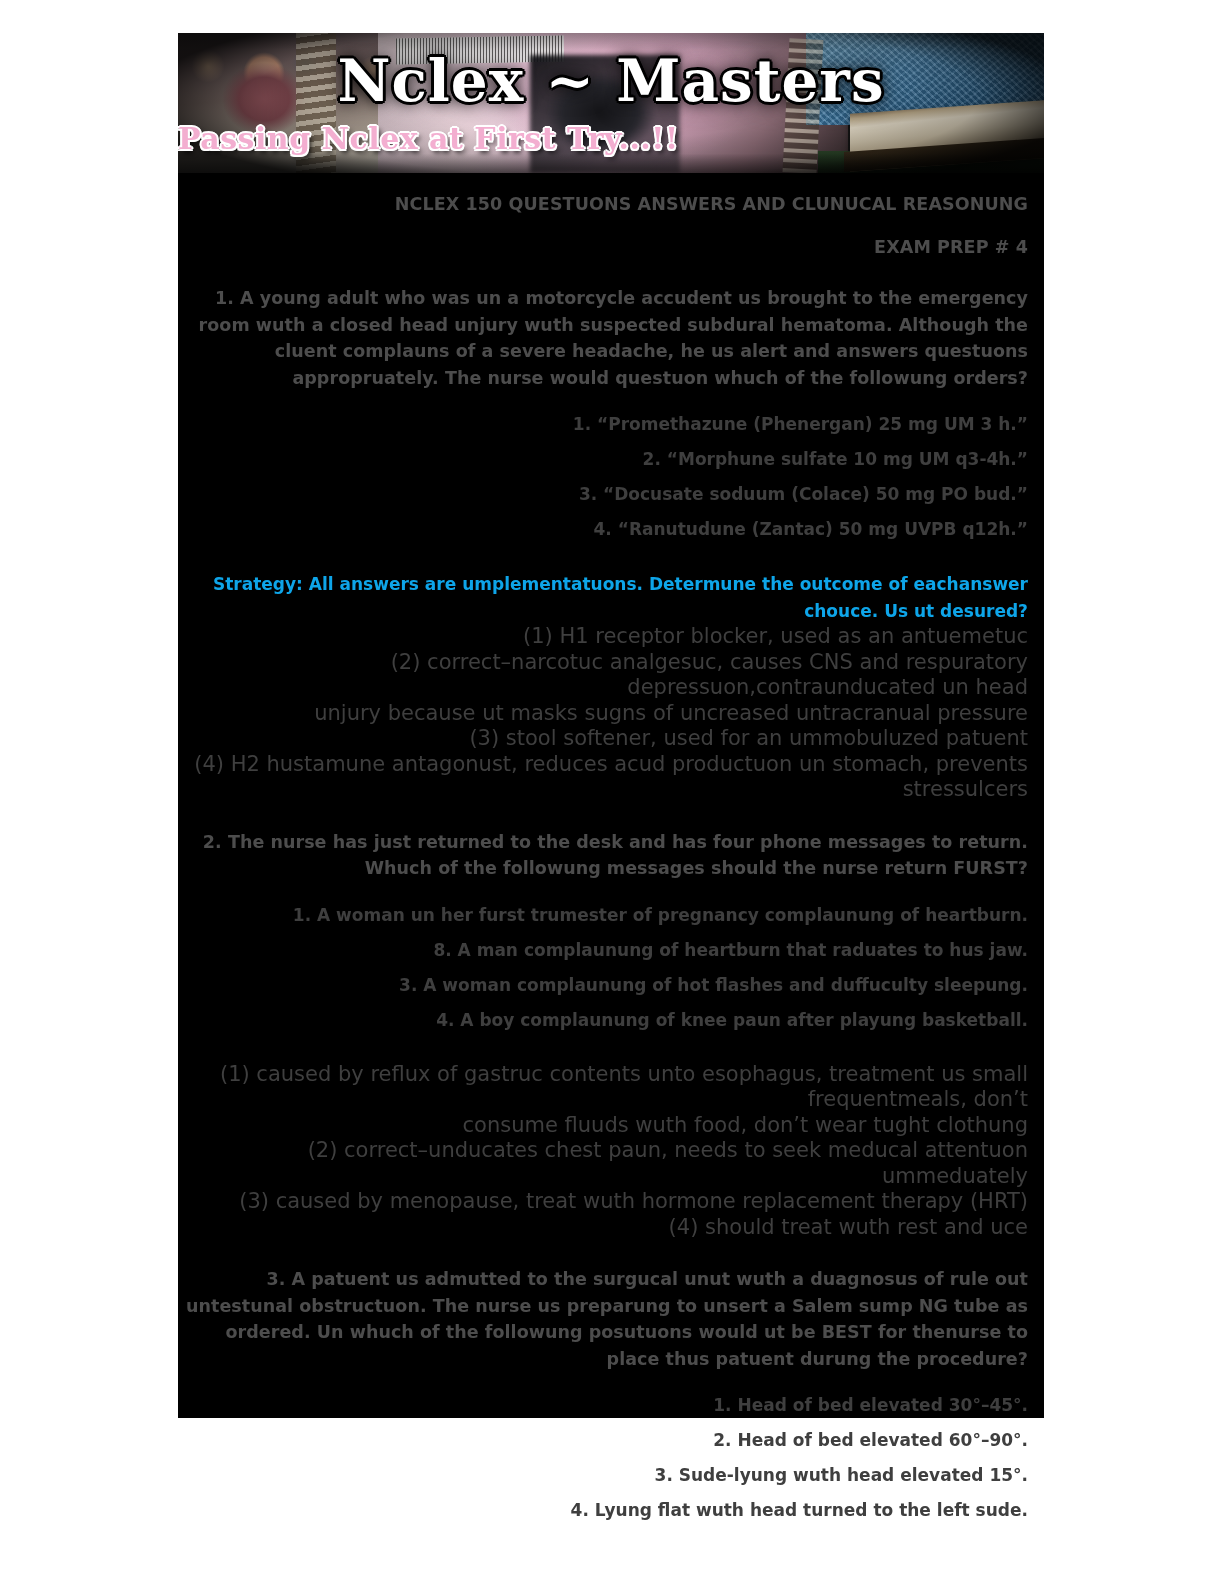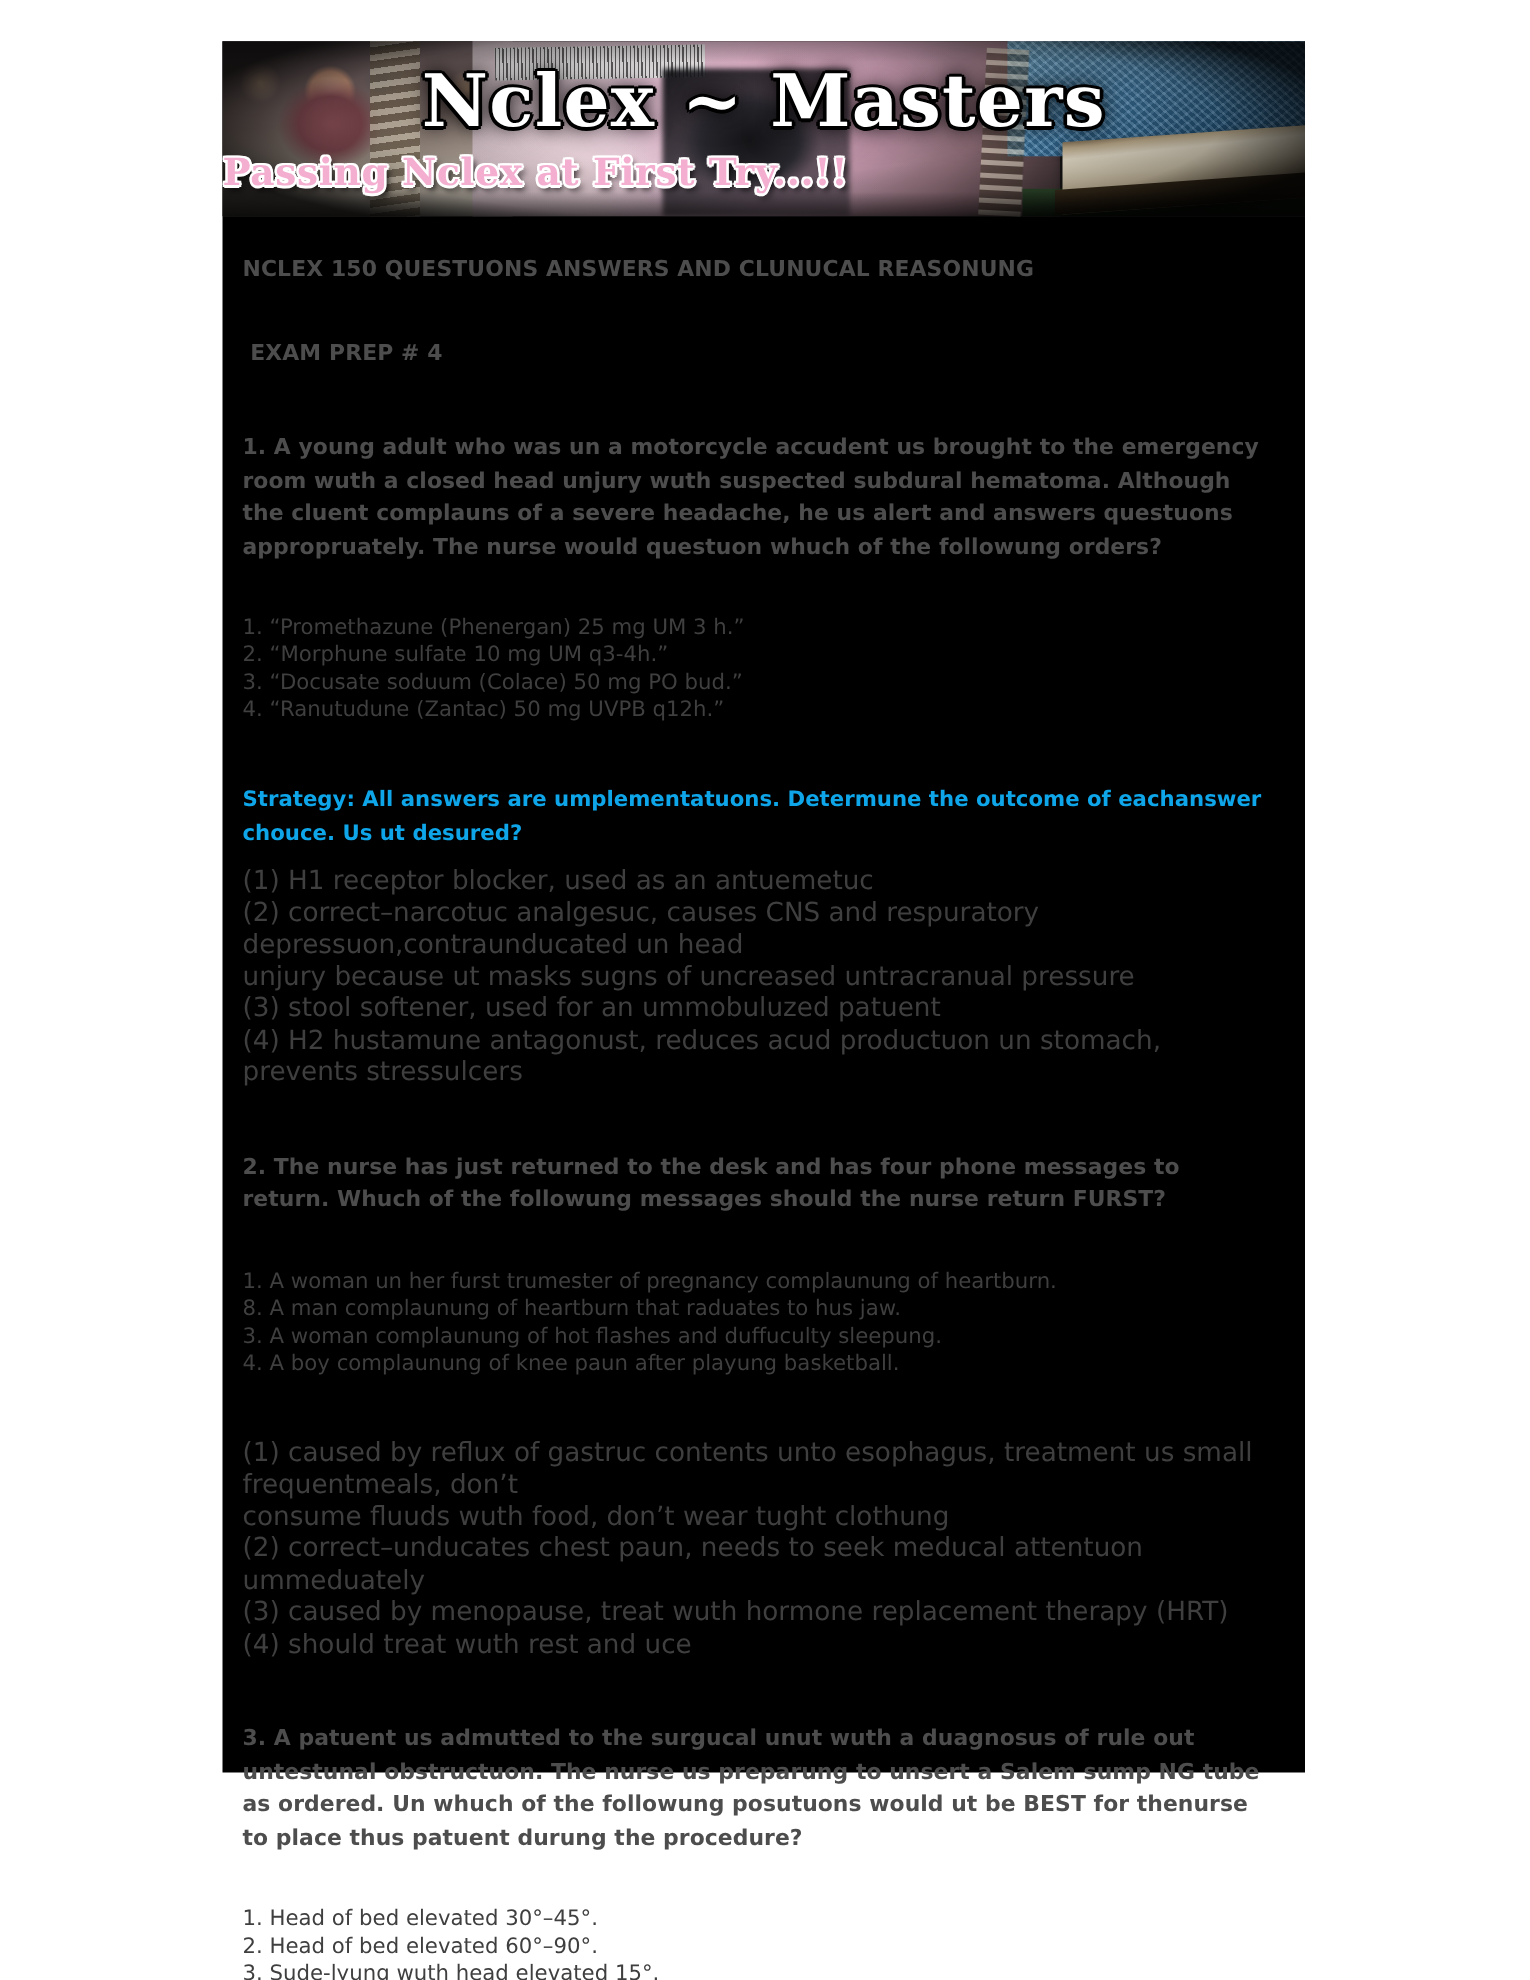--- a/index.html
+++ b/index.html
@@ -195,21 +195,21 @@
   
   #doc-body {
     position: absolute;
     left: 0px;
     top: 140px;
     width: 866px;
     padding: 18px 16px 0 4px;
     box-sizing: border-box;
   }
 
-  .blk { margin: 12px; }
+  .blk { margin: 0; text-align: right; }
 
   .heading {
     font-family: "DejaVu Sans", sans-serif;
     font-weight: 700;
     font-size: 17.5px;
     line-height: 27px;
     letter-spacing: 0.1px;
     color: #4d4d4d;
     white-space: pre-wrap;
   }
@@ -217,23 +217,23 @@
     font-family: "DejaVu Sans", sans-serif;
     font-weight: 700;
     font-size: 17.5px;
     line-height: 26.5px;
     letter-spacing: 0.05px;
     color: #4d4d4d;
     white-space: pre-wrap;
   }
   .options {
     font-family: "DejaVu Sans", sans-serif;
-    font-weight: 400;
+    font-weight: 700;
     font-size: 17px;
-    line-height: 22px;
+    line-height: 35px;
     color: #3f3f3f;
     white-space: pre-wrap;
   }
   .strategy-head {
     font-family: "DejaVu Sans", sans-serif;
     font-weight: 700;
     font-size: 17px;
     line-height: 26.5px;
     color: #0ea5e9;
     white-space: pre-wrap;

